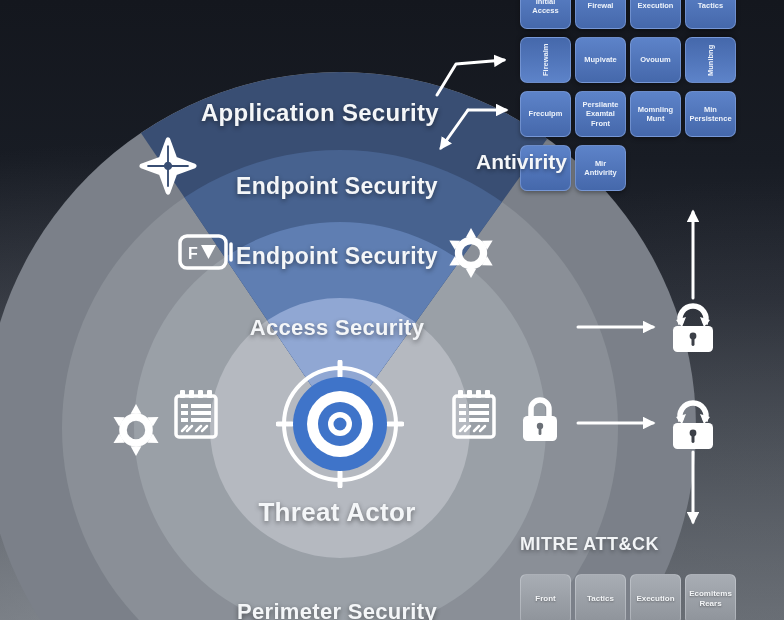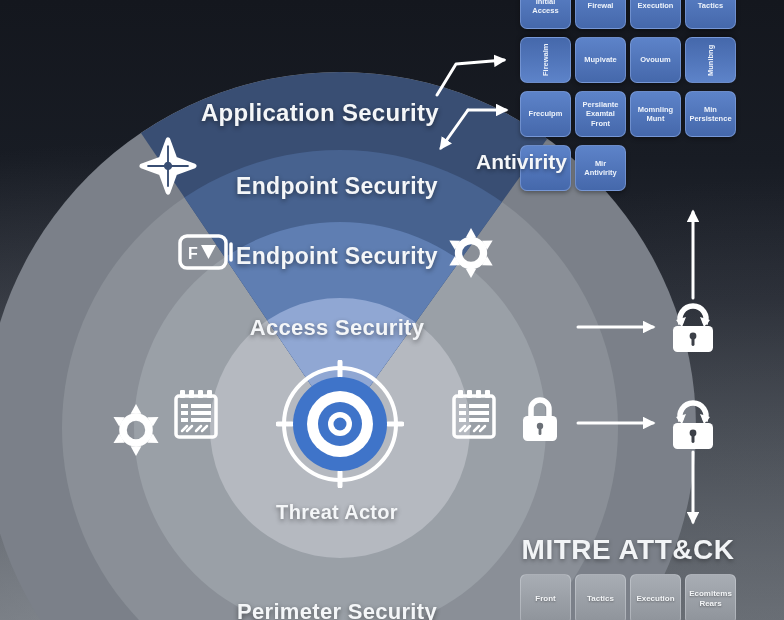--- a/index.html
+++ b/index.html
@@ -35,22 +35,22 @@
   #attack-grid{left:520px;top:-17px;display:grid;
     grid-template-columns:repeat(4,51px);grid-template-rows:repeat(4,46px);
     column-gap:4px;row-gap:8px;}
   .cell{background:linear-gradient(180deg,#5d83c9,#4568ab);
     border:1px solid rgba(140,170,225,.55);border-radius:7px;
     color:#eef3fb;font-size:7.5px;font-weight:600;line-height:1.25;
     display:flex;align-items:center;justify-content:center;text-align:center;
     padding:2px;box-shadow:0 2px 4px rgba(0,0,0,.35);overflow:hidden;}
   .cell.vertical{writing-mode:vertical-rl;transform:rotate(180deg);}
   
-  #mitre-title{left:520px;top:534px;width:216px;text-align:center;color:#f2f4f6;
-    font-size:28px;font-weight:700;letter-spacing:.5px;text-shadow:0 2px 4px rgba(0,0,0,.35);}
+  #mitre-title{left:520px;top:534px;width:216px;text-align:left;color:#f2f4f6;
+    font-size:18px;font-weight:700;letter-spacing:.5px;text-shadow:0 2px 4px rgba(0,0,0,.35);}
   #mitre-boxes{left:520px;top:574px;display:grid;grid-template-columns:repeat(4,51px);
     column-gap:4px;}
   .gbox{height:44px;background:linear-gradient(180deg,#a8adb4,#8e939a);
     border:1px solid rgba(230,233,238,.35);border-radius:6px;color:#f3f5f7;
     font-size:8px;font-weight:600;display:flex;align-items:center;justify-content:center;
     text-align:center;line-height:1.25;padding:2px;text-shadow:0 1px 2px rgba(0,0,0,.35);}
   
   #antivirus-label{left:476px;top:150px;color:#f4f6f8;font-size:21px;font-weight:700;
     text-shadow:0 2px 4px rgba(0,0,0,.4);}
   .icon{position:absolute;}
@@ -75,21 +75,21 @@
       <div class="circle b3"></div>
       <div class="circle b4"></div>
     </div>
   </div>
 
   <div id="ring-labels">
       <div class="ring-label" style="left: 320px; top: 113px; font-size: 24px;">Application Security</div>
       <div class="ring-label" style="left: 337px; top: 186px; font-size: 23px;">Endpoint Security</div>
       <div class="ring-label" style="left: 337px; top: 256px; font-size: 23px;">Endpoint Security</div>
       <div class="ring-label" style="left: 337px; top: 328px; font-size: 22px;">Access Security</div>
-      <div class="ring-label" style="left: 337px; top: 512px; font-size: 20px;">Threat Actor</div>
+      <div class="ring-label" style="left: 337px; top: 512px; font-size: 26px;">Threat Actor</div>
       <div class="ring-label" style="left: 337px; top: 612px; font-size: 22px;">Perimeter Security</div>
     </div>
 
   <div class="icon" style="left:276px;top:360px;width:128px;height:128px">
     <svg width="128" height="128" viewBox="0 0 128 128">
       <path d="M64 2 V16 M64 112 V126 M2 64 H16 M112 64 H126" stroke="#fff" stroke-width="5" stroke-linecap="round"></path>
       <circle cx="64" cy="64" r="56" stroke="#fff" stroke-width="4" fill="none"></circle>
       <circle cx="64" cy="64" r="47" fill="#3f74c9"></circle>
       <circle cx="64" cy="64" r="33" fill="#ffffff"></circle>
       <circle cx="64" cy="64" r="22" fill="#3f74c9"></circle>

